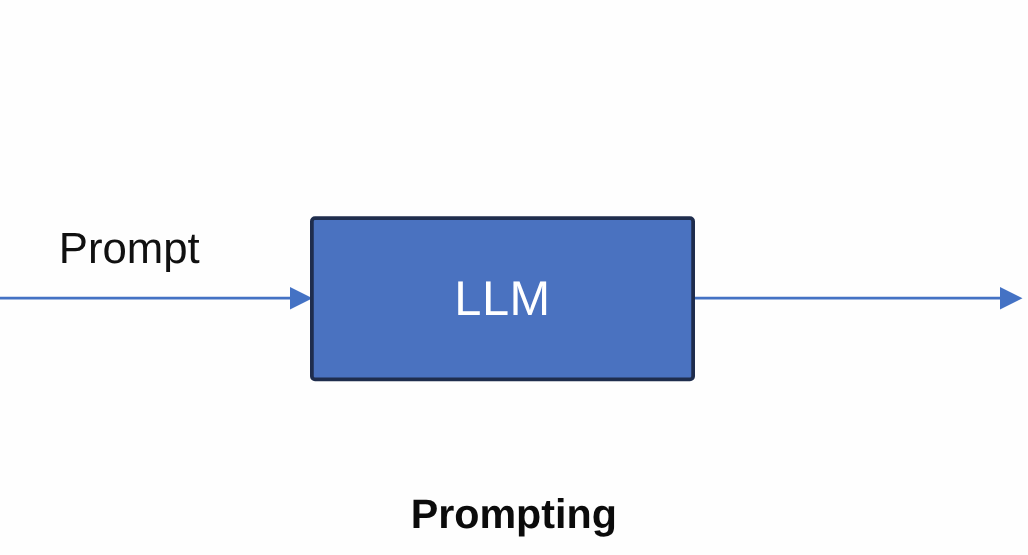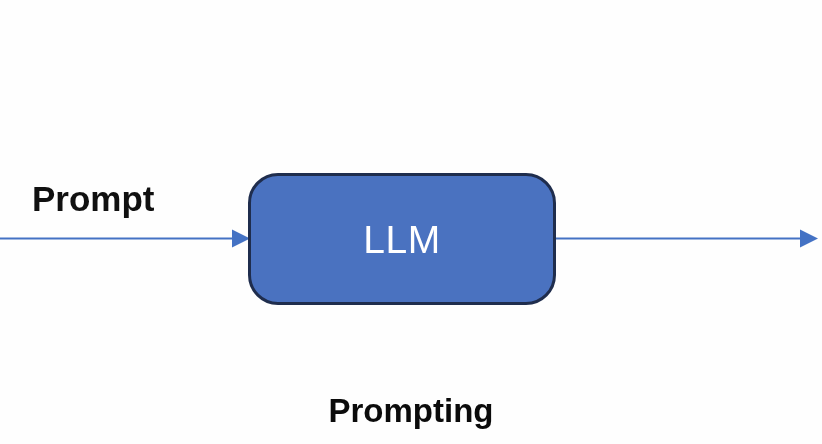--- a/index.html
+++ b/index.html
@@ -28,21 +28,21 @@
   
   .process-box {
     position: absolute;
     left: 248px;
     top: 173px;
     width: 308px;
     height: 132px;
     box-sizing: border-box;
     background: #4a72c0;
     border: 3px solid #1f2d4d;
-    border-radius: 30px;
+    border-radius: 4px;
     display: flex;
     align-items: center;
     justify-content: center;
   }
   .process-box-label {
     color: #ffffff;
     font-size: 39px;
     font-weight: 400;
     letter-spacing: 0.5px;
     line-height: 1;
@@ -51,23 +51,22 @@
   
   .edge-label {
     position: absolute;
     color: #101010;
     font-size: 35px;
     font-weight: 400;
     line-height: 1;
     white-space: nowrap;
   }
   #label-prompt {
-    left: 32px;
+    left: 47px;
     top: 181px;
-    font-weight: bold;
   }
   #label-output {
     left: 619px;
     top: 171px;
   }
 
   
   .caption {
     position: absolute;
     left: 0;

